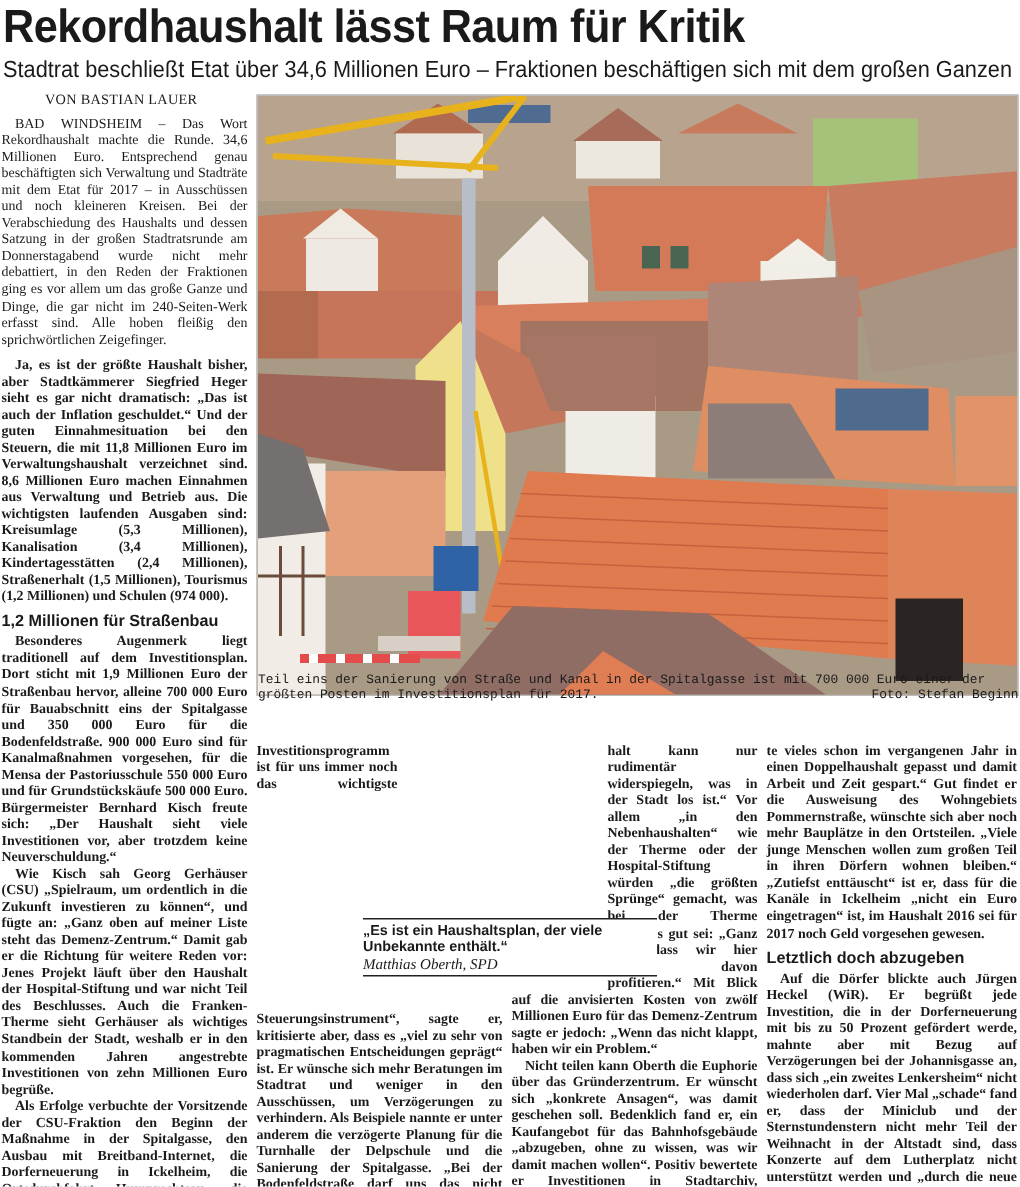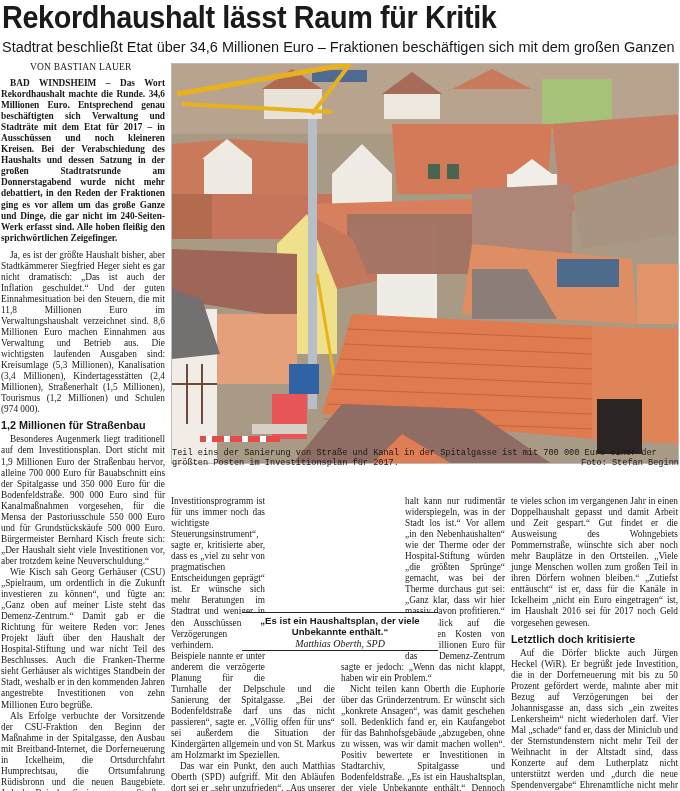--- a/index.html
+++ b/index.html
@@ -1,32 +1,32 @@
 <!DOCTYPE html>
 <html><head>
 <meta charset="utf-8">
 <style>
   html, body { margin: 0; padding: 0; background: #ffffff; }
   body { width: 680px; height: 791px; overflow: hidden; position: relative; color: #1a1a1a; }
   .headline { position: absolute; left: 2px; top: 0px; font-family: "Liberation Sans", sans-serif; font-weight: bold; font-size: 31px; letter-spacing: -0.4px; line-height: 36px; white-space: nowrap; transform: scaleX(0.93); transform-origin: left top; }
   .subhead { position: absolute; left: 2px; top: 37px; font-family: "Liberation Sans", sans-serif; font-size: 15.5px; line-height: 20px; white-space: nowrap; transform: scaleX(0.935); transform-origin: left top; }
   .byline { position: absolute; left: 30px; top: 62px; font-family: Liberation Serif, serif; font-size: 9.5px; letter-spacing: 0.2px; }
   .col { position: absolute; font-family: "Liberation Serif", serif; font-size: 9.3px; line-height: 11.05px; text-align: justify; hyphens: manual; }
-  .col p { margin: 0; text-indent: 9px; }
-  .col p.lead { font-weight: bold; }
+  .col p { margin: 0; text-indent: 9px; font-weight: bold; }
+  .col p.lead { font-weight: normal; }
   .col1 { left: 1px; top: 78px; width: 164px; }
   .col2 { left: 171px; top: 496px; width: 164px; }
   .col3 { left: 341px; top: 496px; width: 164px; }
   .col4 { left: 511px; top: 496px; width: 167px; }
   .subhd { font-family: "Liberation Sans", sans-serif; font-weight: bold; font-size: 10.8px; line-height: 13px; margin: 4px 0 2px 0; text-indent: 0; }
   .photo { position: absolute; left: 171px; top: 63px; width: 508px; height: 401px; overflow: hidden; background: #b9a48e; border: 1px solid #bbb; box-sizing: border-box; }
   .photo svg { display: block; }
   .caption { position: absolute; left: 172px; top: 448px; width: 507px; font-family: Liberation Mono, monospace; font-size: 8.6px; line-height: 10px; }
   .caption .credit { position: absolute; right: 0; top: 10px; }
-  .quote-box { position: absolute; left: 242px; top: 612px; width: 196px; height: 37px; border-top: 1.5px solid #222; border-bottom: 1.5px solid #222; text-align: center; background: #fff; }
+  .quote-box { position: absolute; left: 242px; top: 612px; width: 196px; height: 37px; border-top: 1.5px solid #222; border-bottom: 1.5px solid #222; text-align: left; background: #fff; }
   .quote-text { font-family: "Liberation Sans", sans-serif; font-weight: bold; font-size: 9.6px; line-height: 10.5px; margin-top: 3px; }
   .quote-author { font-family: "Liberation Serif", serif; font-style: italic; font-size: 10px; margin-top: 1px; }
   .float-gap { float: right; width: 98px; height: 60px; }
   .float-gap-left { float: left; width: 95px; height: 38px; }
 </style>
 </head>
 <body>
 
 <div class="headline">Rekordhaushalt lässt Raum für Kritik</div>
 <div class="subhead">Stadtrat beschließt Etat über 34,6 Millionen Euro – Fraktionen beschäftigen sich mit dem großen Ganzen</div>
@@ -139,20 +139,20 @@
 </div>
 
 <div class="col col3">
   <p style="text-indent:0"><span class="float-gap-left" style="margin-top:99px;width:64px;height:60px"></span><span>halt kann nur rudimentär widerspiegeln, was in der Stadt los ist.“ Vor allem „in den Nebenhaushalten“ wie der Therme oder der Hospital-Stiftung würden „die größten Sprünge“ gemacht, was bei der Therme durchaus gut sei: „Ganz klar, dass wir hier massiv davon profitieren.“ Mit Blick auf die anvisierten Kosten von zwölf Millionen Euro für das Demenz-Zentrum sagte er jedoch: „Wenn das nicht klappt, haben wir ein Problem.“</span></p>
   <p>Nicht teilen kann Oberth die Euphorie über das Gründerzentrum. Er wünscht sich „konkrete Ansagen“, was damit geschehen soll. Bedenklich fand er, ein Kaufangebot für das Bahnhofsgebäude „abzugeben, ohne zu wissen, was wir damit machen wollen“. Positiv bewertete er Investitionen in Stadtarchiv, Spitalgasse und Bodenfeldstraße. „Es ist ein Haushaltsplan, der viele Unbekannte enthält.“ Dennoch stehe die SPD dahinter.</p>
 
 </div>
 
 <div class="col col4">
   <p style="text-indent:0">te vieles schon im vergangenen Jahr in einen Doppelhaushalt gepasst und damit Arbeit und Zeit gespart.“ Gut findet er die Ausweisung des Wohngebiets Pommernstraße, wünschte sich aber noch mehr Bauplätze in den Ortsteilen. „Viele junge Menschen wollen zum großen Teil in ihren Dörfern wohnen bleiben.“ „Zutiefst enttäuscht“ ist er, dass für die Kanäle in Ickelheim „nicht ein Euro eingetragen“ ist, im Haushalt 2016 sei für 2017 noch Geld vorgesehen gewesen.</p>
-  <div class="subhd">Letztlich doch kritisierte</div>
+  <div class="subhd">Letztlich doch abzugeben</div>
   <p>Auf die Dörfer blickte auch Jürgen Heckel (WiR). Er begrüßt jede Investition, die in der Dorferneuerung mit bis zu 50 Prozent gefördert werde, mahnte aber mit Bezug auf Verzögerungen bei der Johannisgasse an, dass sich „ein zweites Lenkersheim“ nicht wiederholen darf. Vier Mal „schade“ fand er, dass der Miniclub und der Sternstundenstern nicht mehr Teil der Weihnacht in der Altstadt sind, dass Konzerte auf dem Lutherplatz nicht unterstützt werden und „durch die neue Spendenvergabe“ Ehrenamtliche nicht mehr genügend gewürdigt werden. Der Beschluss zum Haushalt fiel einstimmig.</p>
 </div>
 
 <div class="quote-box">
   <div class="quote-text">„Es ist ein Haushaltsplan, der viele Unbekannte enthält.“</div>
   <div class="quote-author">Matthias Oberth, SPD</div>
 </div>
 
 </body></html>

